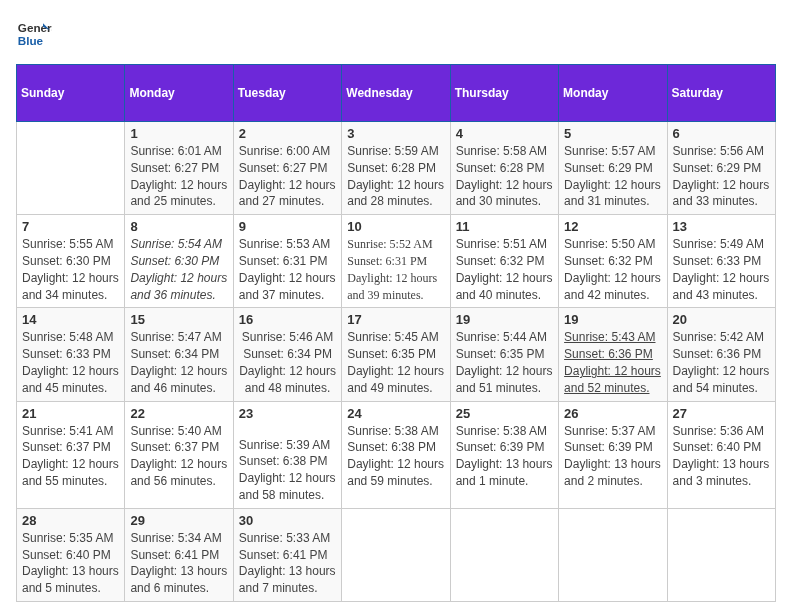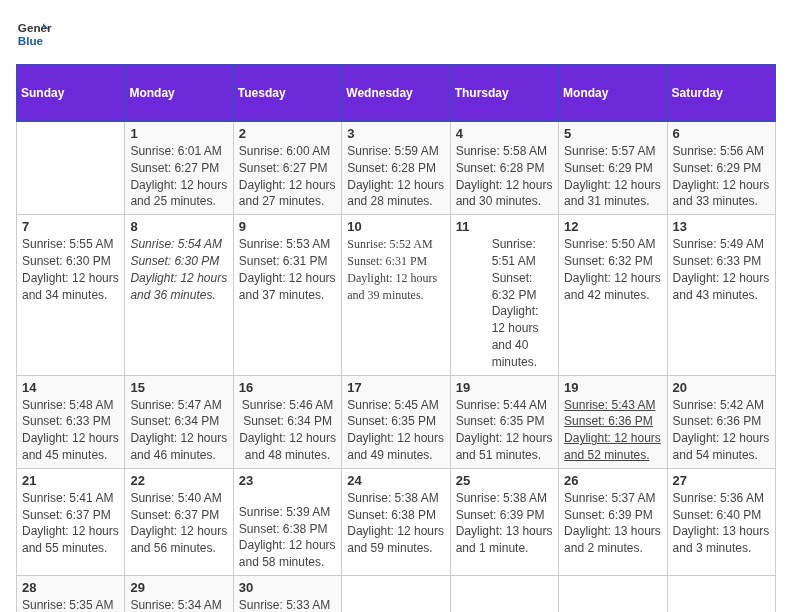--- a/index.html
+++ b/index.html
@@ -171,21 +171,21 @@
         </td>
         <td>
           <span class="day-num">10</span>
           <div class="day-info" style="white-space: pre-line; font-family: Liberation Serif, serif;">Sunrise: 5:52 AM
 Sunset: 6:31 PM
 Daylight: 12 hours
 and 39 minutes.</div>
         </td>
         <td>
           <span class="day-num">11</span>
-          <div class="day-info" style="white-space: pre-line; margin-left: 36px;">Sunrise: 5:51 AM
+          <div class="day-info" style="white-space: pre-line;">Sunrise: 5:51 AM
 Sunset: 6:32 PM
 Daylight: 12 hours
 and 40 minutes.</div>
         </td>
         <td>
           <span class="day-num">12</span>
           <div class="day-info" style="white-space: pre-line;">Sunrise: 5:50 AM
 Sunset: 6:32 PM
 Daylight: 12 hours
 and 42 minutes.</div>

